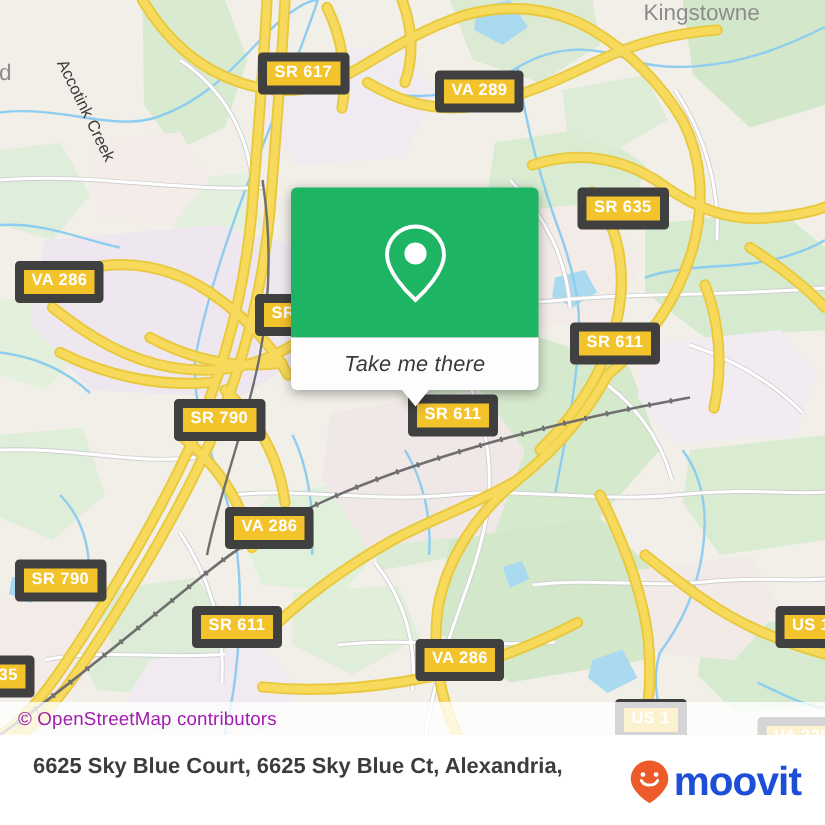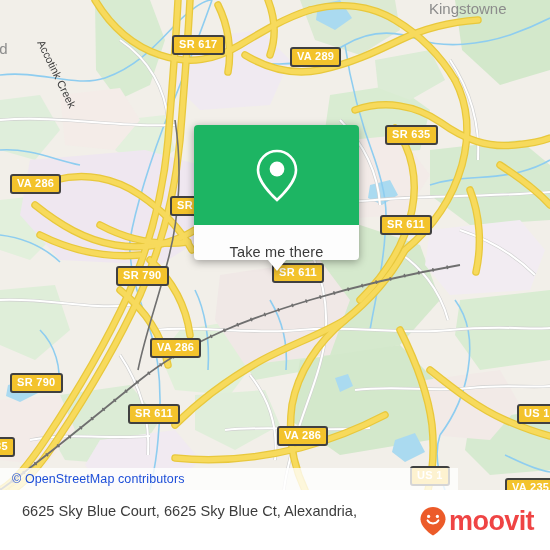--- a/index.html
+++ b/index.html
@@ -10,67 +10,67 @@
     background:#ffffff;
   }
   #app{position:relative;width:550px;height:550px;overflow:hidden;background:#fff;}
 
   
   .map-wrap{position:absolute;left:0;top:0;width:550px;height:490px;overflow:hidden;background:#f2efe9;padding-left:12px;}
   .map-svg{position:absolute;left:0;top:0;width:550px;height:490px;display:block;}
 
   
   .attrib{
-    position:absolute;left:0;top:468px;width:458px;height:22px;
+    position:absolute;left:0;top:468px;width:550px;height:22px;
     background:rgba(255,255,255,0.78);
-    font-size:12.5px;color:#1d4ed8;line-height:22px;padding-left:12px;
+    font-size:12.5px;color:#a21caf;line-height:22px;padding-left:12px;
     box-sizing:border-box;letter-spacing:.1px;
   }
 
   
   .popup{
     position:absolute;left:194px;top:125px;width:165px;
     filter:drop-shadow(0 2px 4px rgba(0,0,0,.35));
   }
   .popup-head{
     background:#1db563;height:100px;border-radius:4px 4px 0 0;
     display:flex;align-items:center;justify-content:center;
   }
   .popup-foot{
     background:#fdfdfd;height:35px;border-radius:0 0 4px 4px;
-    display:flex;align-items:flex-end;justify-content:center;
-    color:#3a3a3a;font-size:14.5px;letter-spacing:.15px;
+    display:flex;align-items:center;justify-content:center;
+    color:#3a3a3a;font-size:14.5px;letter-spacing:.15px;font-style:italic;
   }
   .popup-tail{
     position:absolute;left:50%;top:135px;margin-left:-9px;
     width:0;height:0;border-left:9px solid transparent;
     border-right:9px solid transparent;border-top:11px solid #fdfdfd;
   }
 
   
   .caption{
     position:absolute;left:0;top:490px;width:550px;height:60px;
     background:#ffffff;box-sizing:border-box;
   }
   .caption-text{
     position:absolute;left:22px;top:11px;width:390px;
-    font-size:14.6px;font-weight:normal;color:#3c3c3c;line-height:21px;
+    font-size:14.6px;font-weight:bold;color:#3c3c3c;line-height:21px;
   }
   .logo{
     position:absolute;right:16px;top:16px;height:30px;
     display:flex;align-items:center;
   }
   .logo-word{
-    font-size:27px;font-weight:bold;color:#ef4444;
+    font-size:27px;font-weight:bold;color:#1d4ed8;
     letter-spacing:-0.6px;line-height:27px;margin-left:2px;text-align:right;
   }
 
   
   .shield{
-    position:absolute;background:#f3c32c;border:2px solid #404040;
+    position:absolute;background:#f3c32c;border:6px solid #404040;
     border-radius:3px;color:#ffffff;font-weight:bold;font-size:11px;
     padding:1px 5px 2px 5px;line-height:13px;white-space:nowrap;
     box-sizing:border-box;letter-spacing:.3px;
   }
   .placelabel{
     position:absolute;color:#8c8c8c;font-size:15px;white-space:nowrap;
   }
   .creeklabel{
     position:absolute;color:#3b3b3b;font-size:11px;white-space:nowrap;
     transform-origin:0 0;

